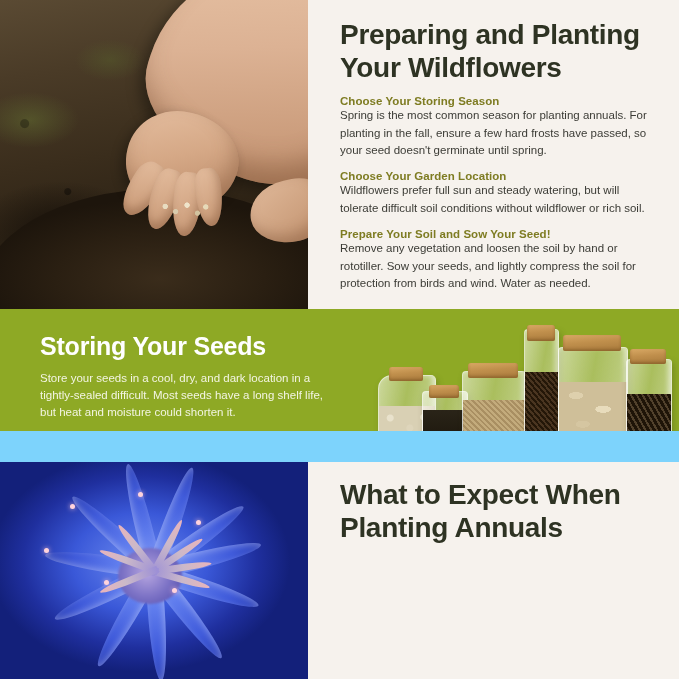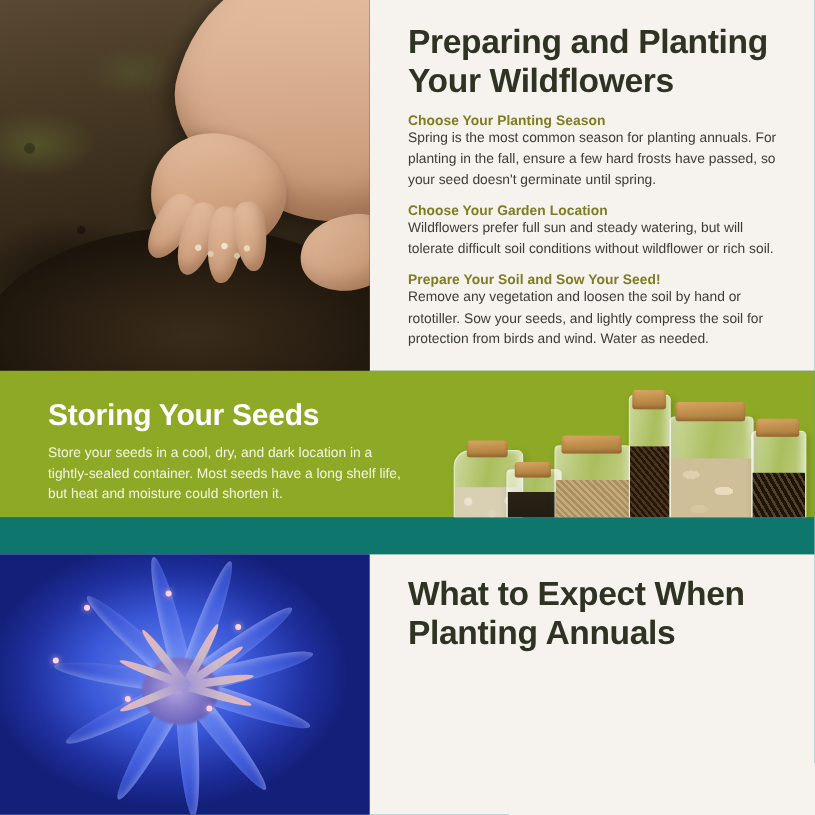--- a/index.html
+++ b/index.html
@@ -10,21 +10,21 @@
   body {
     width: 679px;
     height: 679px;
     overflow: hidden;
     font-family: "Liberation Sans", sans-serif;
   }
   .page {
     position: relative;
     width: 679px;
     height: 679px;
-    background: #0f766e;
+    background: #7dd3fc;
   }
 
   
   .sec1 {
     position: absolute;
     left: 0; top: 0;
     width: 679px; height: 309px;
     background: #F6F2ED;
   }
   .photo-soil {
@@ -340,40 +340,40 @@
       <div class="finger f3"></div>
       <div class="finger f4"></div>
       <div class="hand2"></div>
       <div class="seeds"></div>
     </div>
 
     <div class="sec1-text">
       <h1 class="h1">Preparing and Planting Your Wildflowers</h1>
 
       <div class="blk">
-        <p class="subhead">Choose Your Planting Season</p>
+        <p class="subhead">Choose Your Storing Season</p>
         <p class="body">Spring is the most common season for planting annuals. For planting in the fall, ensure a few hard frosts have passed, so your seed doesn't germinate until spring.</p>
       </div>
 
       <div class="blk">
         <p class="subhead">Choose Your Garden Location</p>
         <p class="body">Wildflowers prefer full sun and steady watering, but will tolerate difficult soil conditions without wildflower or rich soil.</p>
       </div>
 
       <div class="blk">
         <p class="subhead">Prepare Your Soil and Sow Your Seed!</p>
         <p class="body">Remove any vegetation and loosen the soil by hand or rototiller. Sow your seeds, and lightly compress the soil for protection from birds and wind. Water as needed.</p>
       </div>
     </div>
   </section>
 
   <section class="sec2">
     <div class="sec2-text">
       <h2 class="h2">Storing Your Seeds</h2>
-      <p class="body-light">Store your seeds in a cool, dry, and dark location in a tightly-sealed container. Most seeds have a long shelf life, but heat and moisture could shorten it.</p>
+      <p class="body-light">Store your seeds in a cool, dry, and dark location in a tightly-sealed difficult. Most seeds have a long shelf life, but heat and moisture could shorten it.</p>
     </div>
 
     <div class="jars">
       <div class="jar j1">
         <div class="glass">
             <div class="fill"></div>
           </div>
         <div class="cork"></div>
       </div>
       <div class="jar j2">

